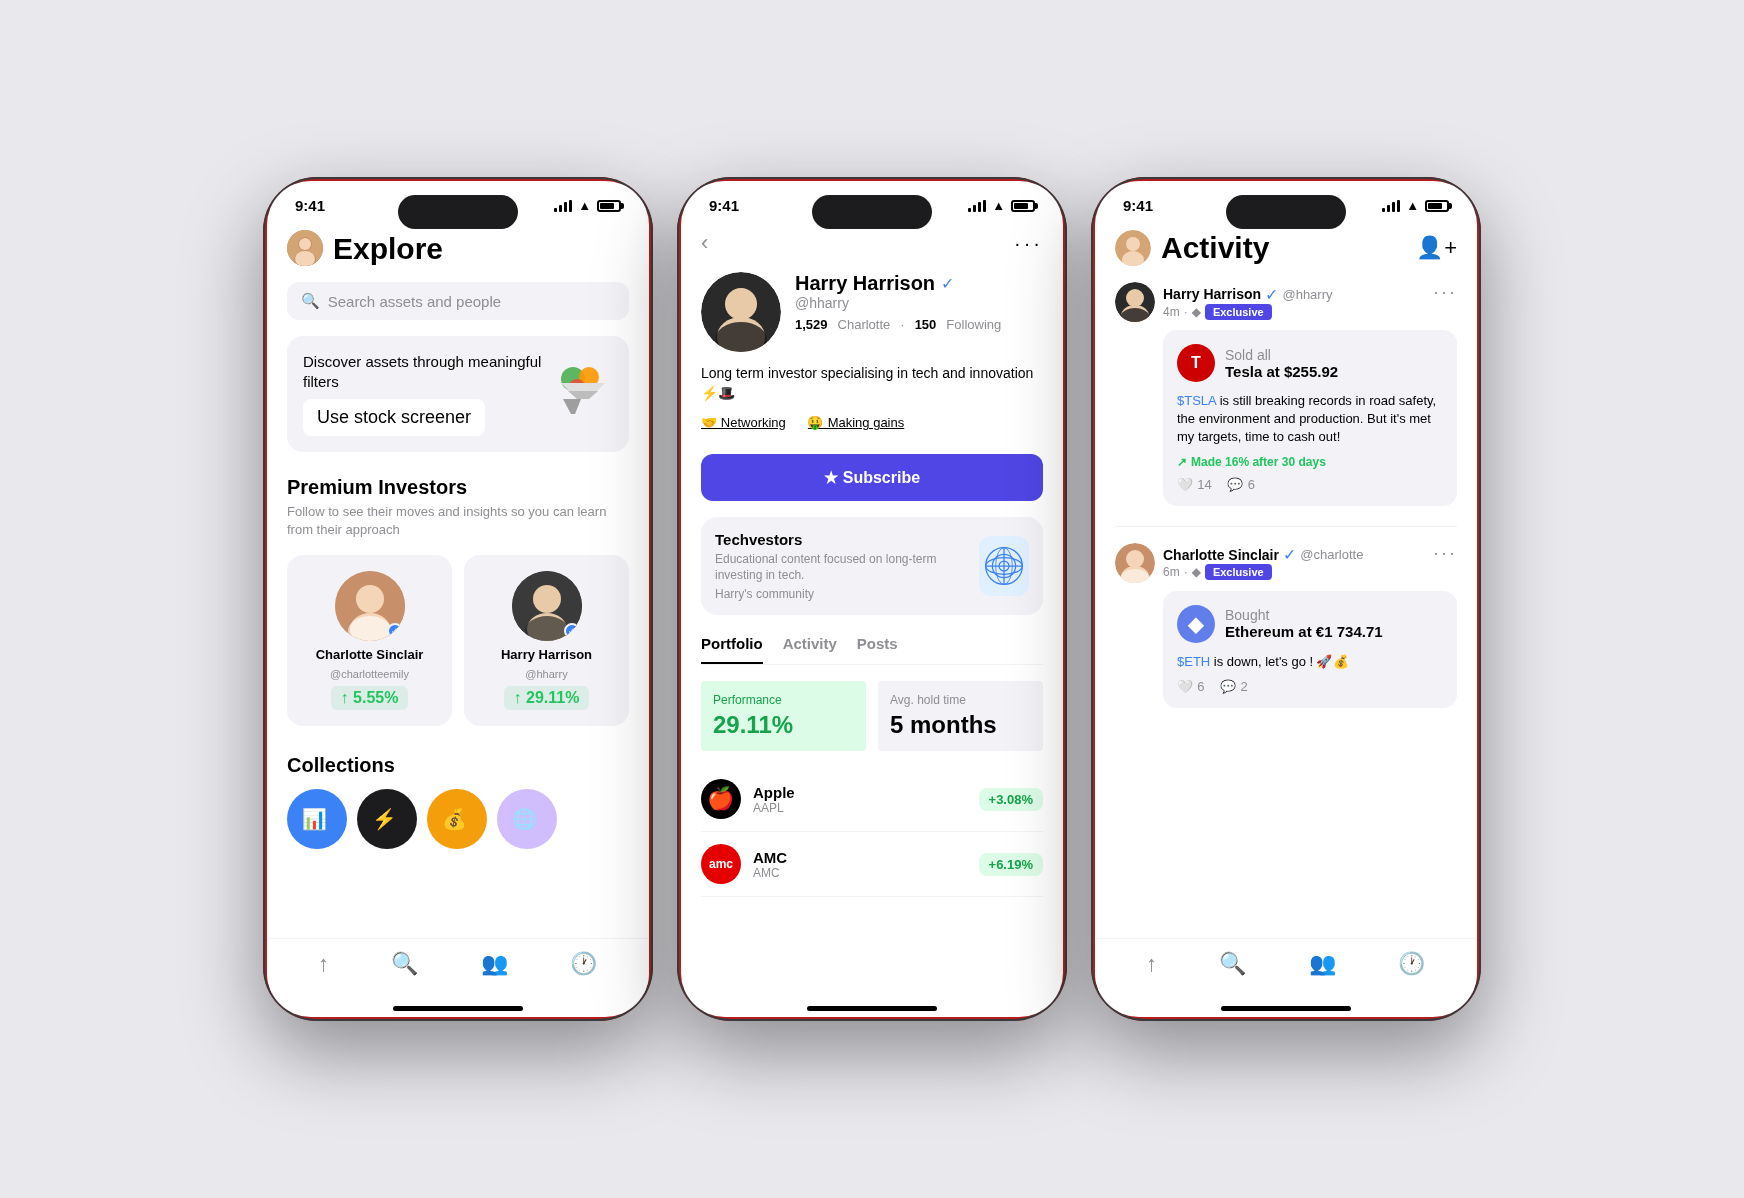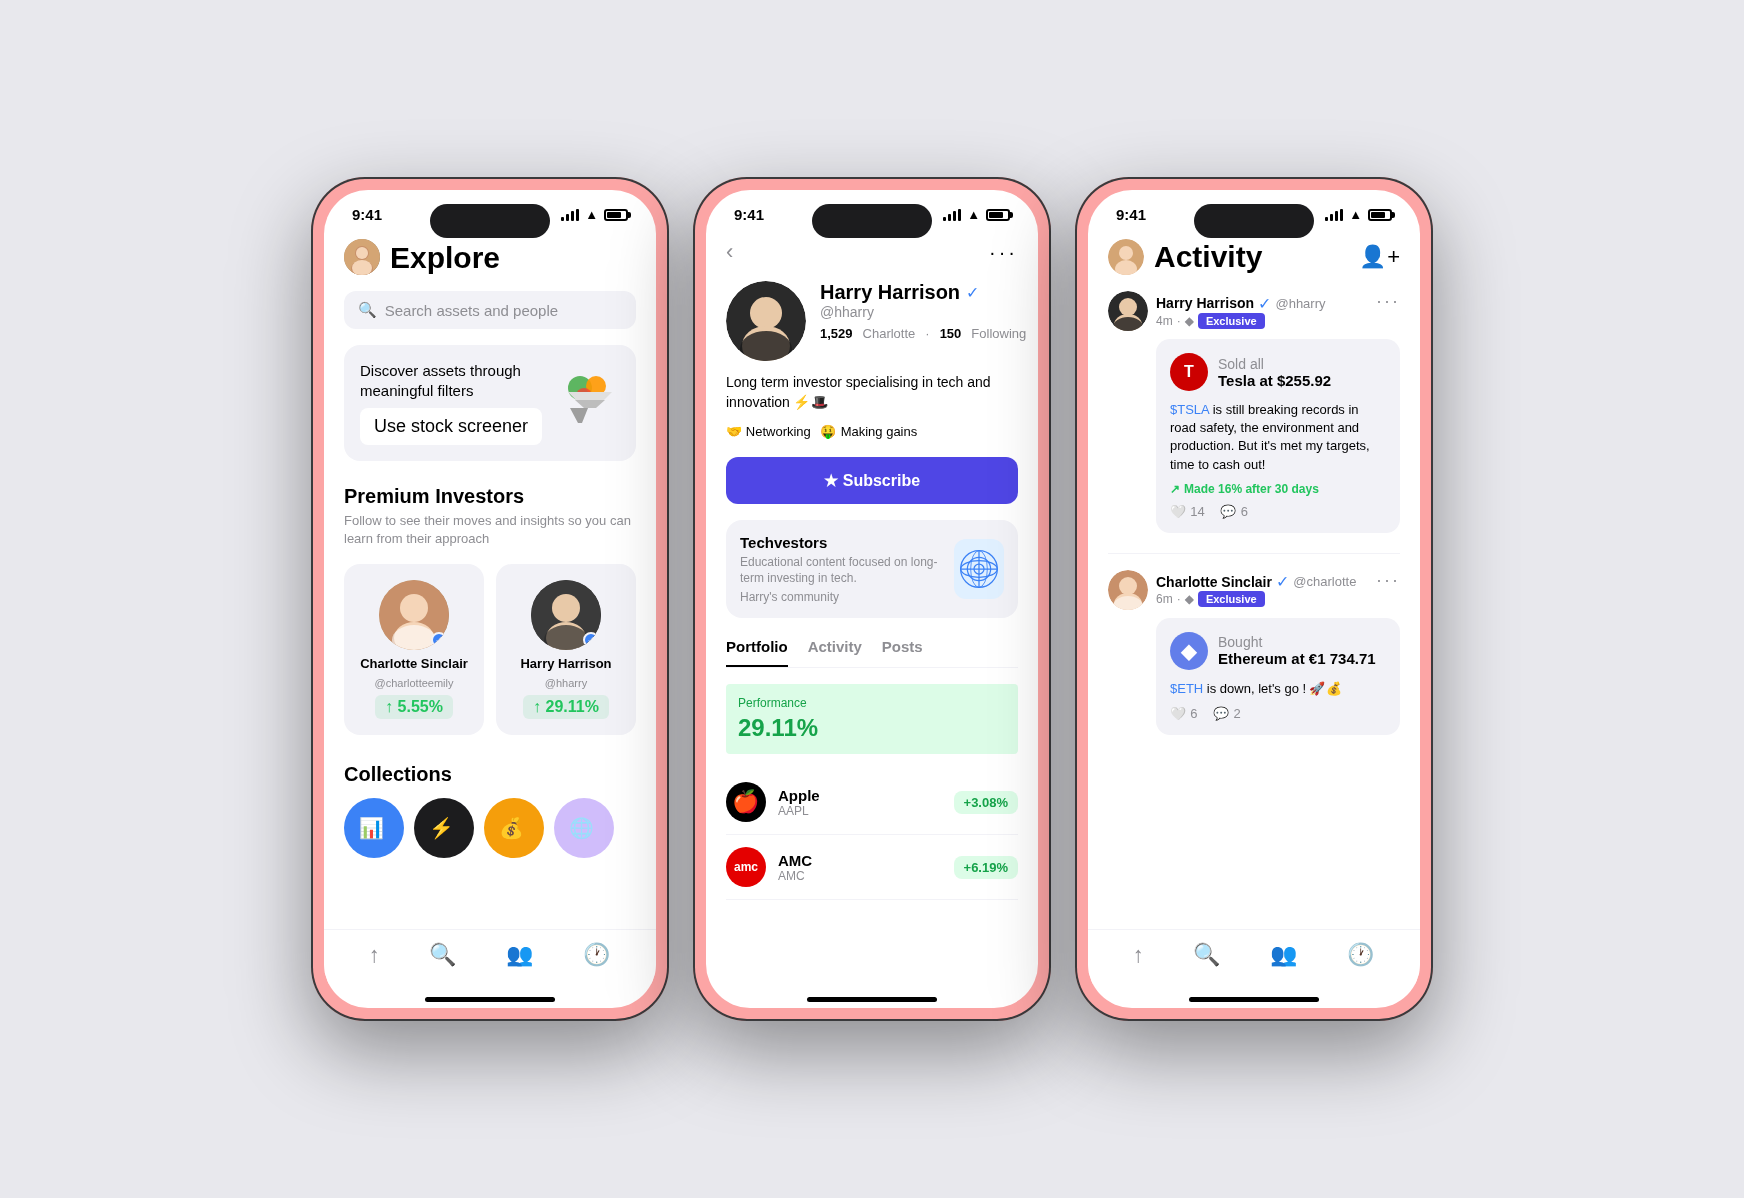--- a/index.html
+++ b/index.html
@@ -11,25 +11,25 @@
       min-height: 100vh;
       font-family: -apple-system, BlinkMacSystemFont, 'SF Pro Display', 'Segoe UI', sans-serif;
     }
     .scene {
       display: flex;
       gap: 24px;
       align-items: center;
       padding: 40px;
     }
     .phone {
-      width: 358px;
+      width: 390px;
       height: 844px;
-      background: #fca5a5;
+      background: #b91c1c;
       border-radius: 54px;
-      padding: 13px;
+      padding: 4px;
       box-shadow: 0 30px 80px rgba(0,0,0,0.4), inset 0 0 0 2px #3a3a3c;
       position: relative;
       flex-shrink: 0;
     }
     .phone-screen {
       width: 100%;
       height: 100%;
       background: #fff;
       border-radius: 44px;
       overflow: hidden;
@@ -406,22 +406,23 @@
       color: #8e8e93;
     }
     .profile-bio {
       font-size: 14px;
       color: #000;
       line-height: 1.4;
       margin-bottom: 12px;
     }
     .tags-row {
       display: flex;
-      gap: 10px;
-      margin-bottom: 18px;
+      gap: 22px;
+      margin-bottom: 24px;
+      text-decoration: underline;
     }
     .tag {
       font-size: 13px;
       color: #000;
     }
     .subscribe-section {
       margin-bottom: 16px;
     }
     .subscribe-btn {
       width: 100%;
@@ -966,20 +967,24 @@
         <div class="profile-tabs">
           <div class="ptab active">Portfolio</div>
           <div class="ptab">Activity</div>
           <div class="ptab">Posts</div>
         </div>
 
         <div class="portfolio-stats">
           <div class="pstat-card">
             <div class="pstat-label">Performance</div>
             <div class="pstat-val">29.11%</div>
+          </div>
+          <div class="pstat-card light">
+            <div class="pstat-label gray">Avg. hold time</div>
+            <div class="pstat-val dark">5 months</div>
           </div>
         </div>
 
         <div class="portfolio-row">
           <div class="portfolio-row-left">
             <div class="stock-logo apple-logo">🍎</div>
             <div>
               <div class="stock-name">Apple</div>
               <div class="stock-ticker">AAPL</div>
             </div>

